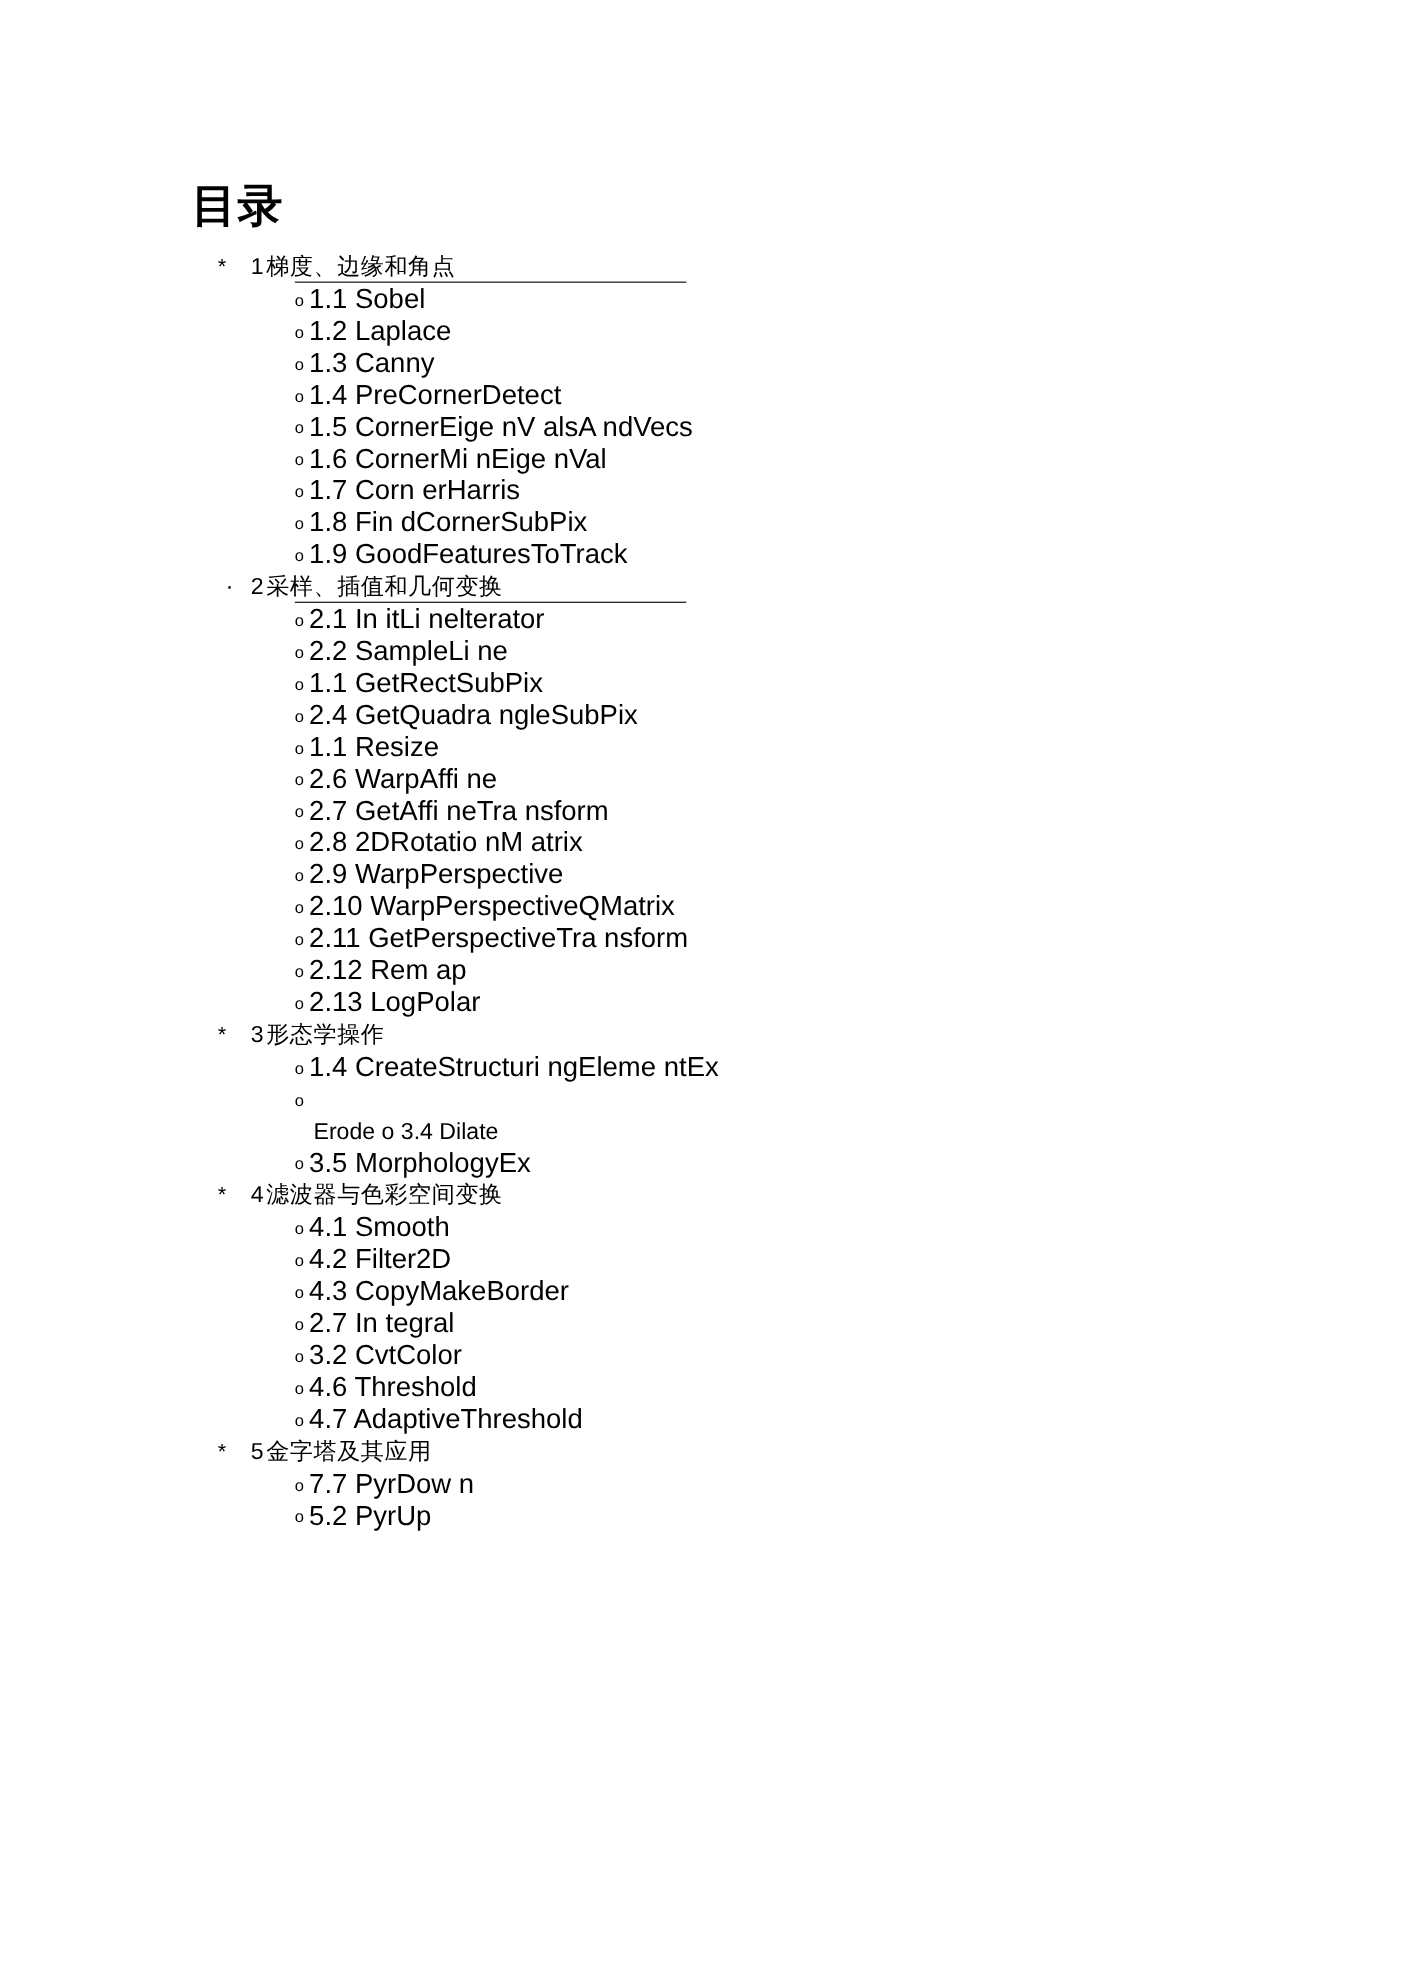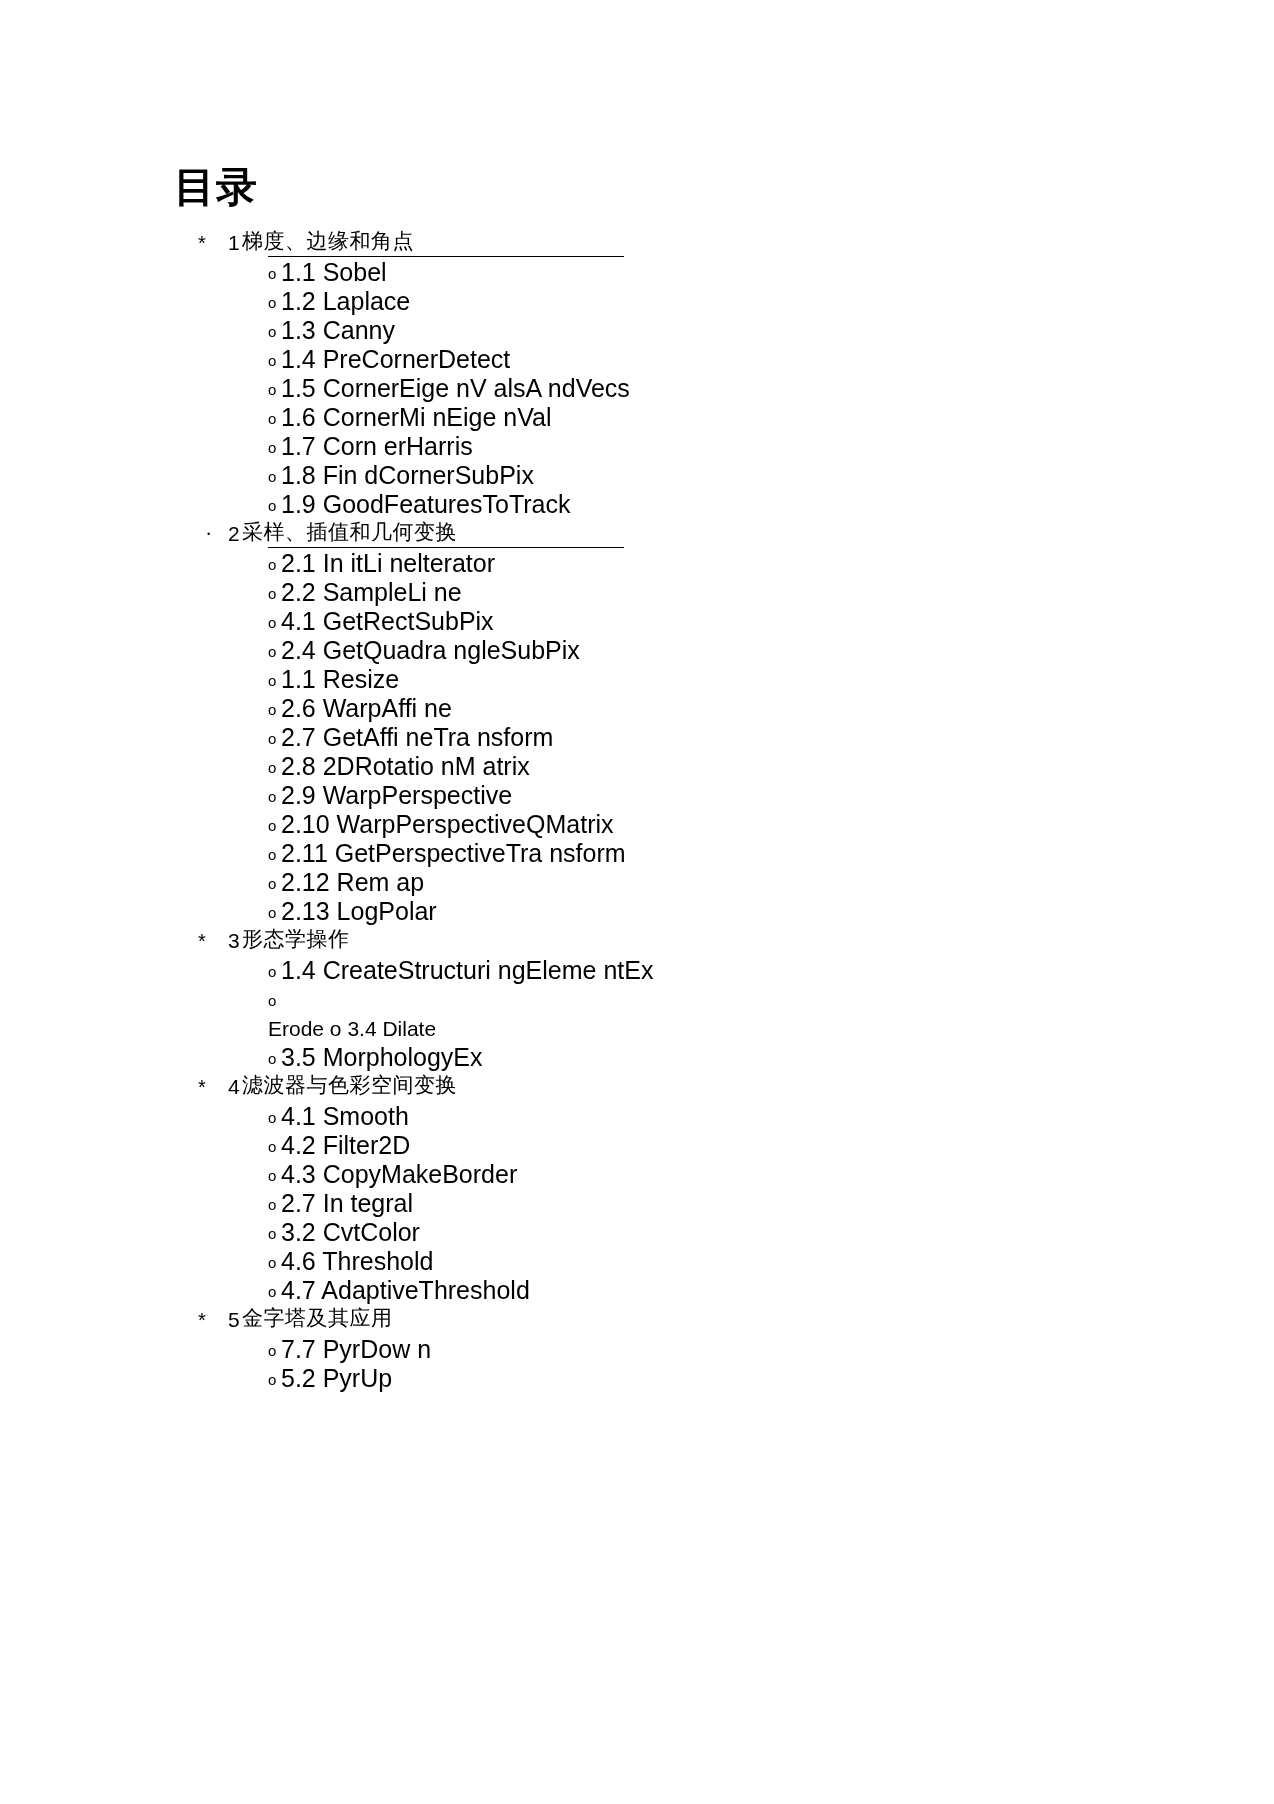--- a/index.html
+++ b/index.html
@@ -78,21 +78,21 @@
     left: 228px;
     top: 0;
     font-family: "Liberation Sans", "DejaVu Sans", sans-serif;
     font-size: 21px;
     line-height: 30px;
   }
   .sec-text {
     position: absolute;
     left: 242px;
     top: 0;
-    font-family: Liberation Mono, monospace;
+    font-family: Liberation Sans, sans-serif;
     font-size: 21px;
     line-height: 30px;
     letter-spacing: 0.5px;
   }
   .sec-rule {
     position: absolute;
     left: 268px;
     top: 28px;
     width: 356px;
     height: 1px;
@@ -123,21 +123,21 @@
   }
 
   
   .item-wrap {
     position: relative;
     height: 29px;
     white-space: nowrap;
   }
   .wrap-lead {
     position: absolute;
-    left: 268px;
+    left: 285px;
     top: 0;
     font-family: "Liberation Sans", "DejaVu Sans", sans-serif;
     font-size: 21px;
     line-height: 29px;
   }
 </style>
 </head>
 <body>
 
 <div class="page">
@@ -200,21 +200,21 @@
       <div class="item">
         <span class="item-bullet">o</span>
         <span class="item-text">2.1 In itLi nelterator</span>
       </div>
       <div class="item">
         <span class="item-bullet">o</span>
         <span class="item-text">2.2 SampleLi ne</span>
       </div>
       <div class="item">
         <span class="item-bullet">o</span>
-        <span class="item-text">4.1 GetRectSubPix</span>
+        <span class="item-text">1.1 GetRectSubPix</span>
       </div>
       <div class="item">
         <span class="item-bullet">o</span>
         <span class="item-text">2.4 GetQuadra ngleSubPix</span>
       </div>
       <div class="item">
         <span class="item-bullet">o</span>
         <span class="item-text">1.1 Resize</span>
       </div>
       <div class="item">

